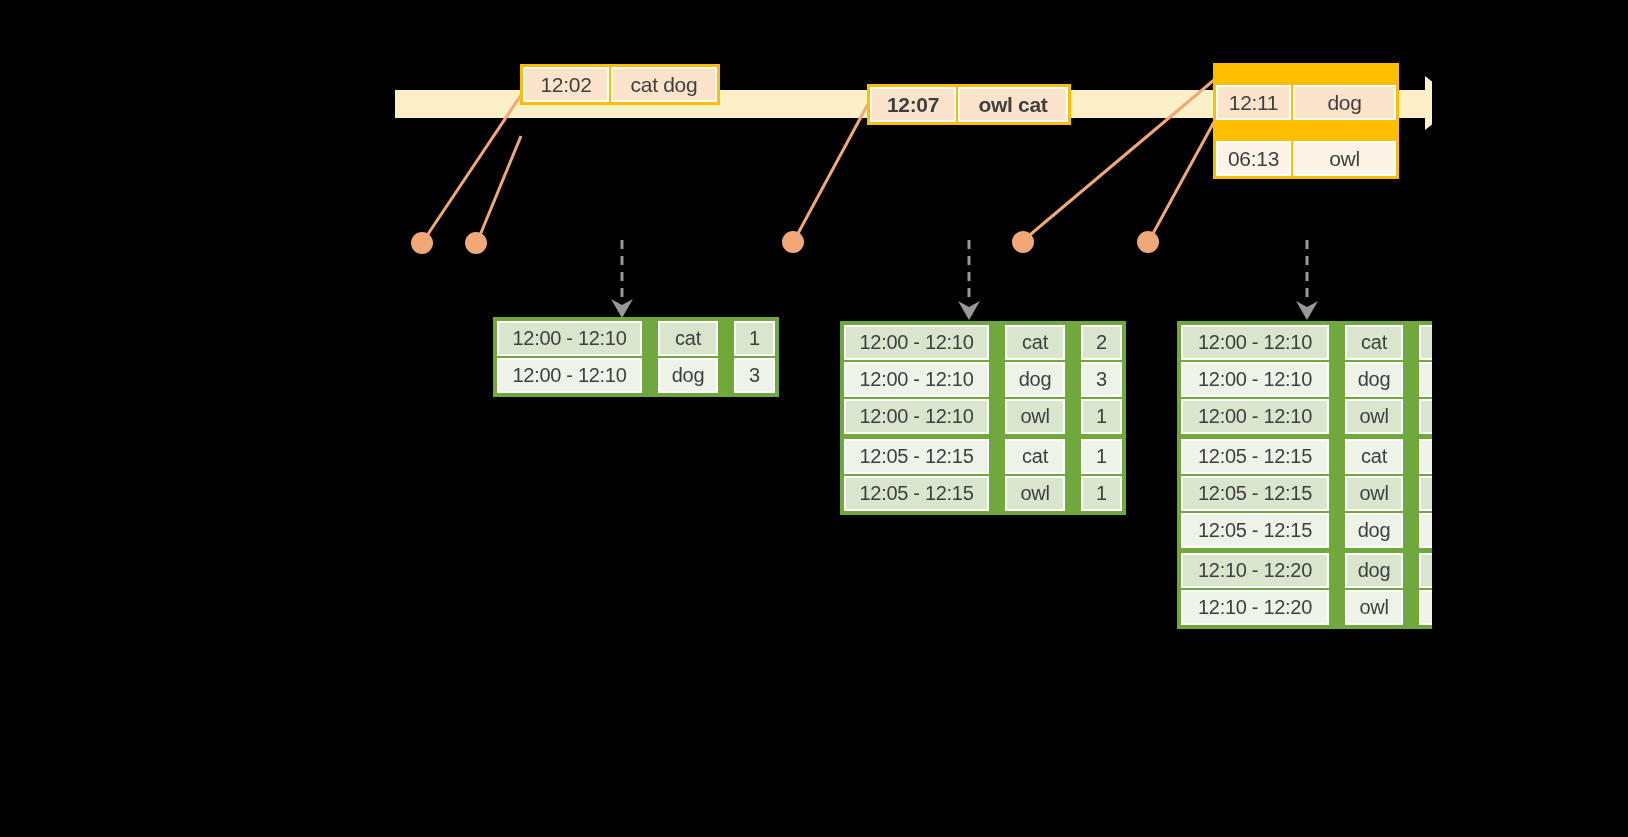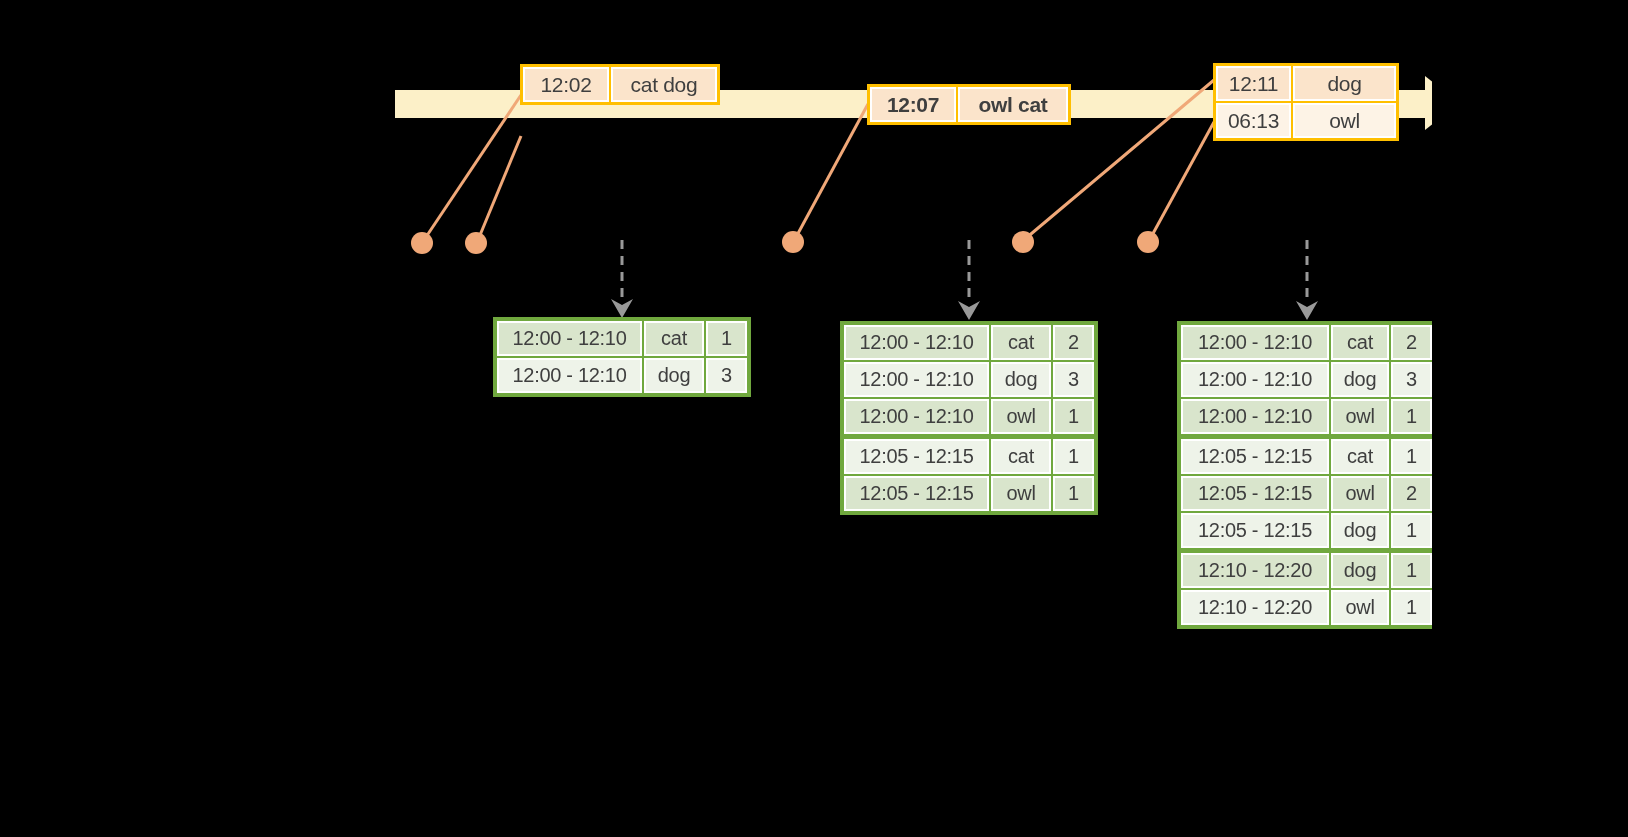--- a/index.html
+++ b/index.html
@@ -12,35 +12,35 @@
   #overlay { position:absolute; left:0; top:0; width:1628px; height:837px; }
 
   
   .etable {
     position:absolute; background:var(--c-event_border);
     padding:3px; display:grid; row-gap:2px; z-index:3;
   }
   .erow { display:grid; column-gap:2px; }
   .cols-t1 { grid-template-columns:86px 106px; }
   .cols-t2 { grid-template-columns:86px 110px;font-weight:bold; }
-  .cols-t3 { grid-template-columns:75px 103px; }
+  .cols-t3 { grid-template-columns:75px 103px;margin-top:19px; }
   .ecell {
     box-sizing:border-box; height:35px; border:2px solid #fff;
     display:flex; align-items:center; justify-content:center;
     font-size:21px; letter-spacing:-0.3px; color:var(--c-text);
   }
   .edark  { background:var(--c-event_row_dark); }
   .elight { background:var(--c-event_row_light); }
 
   
   .rtable {
     position:absolute; background:var(--c-result_border);
     padding:4px; display:grid; row-gap:2px; z-index:3;
   }
-  .rrow { display:grid; column-gap:2px; grid-template-columns:145px 60px 41px; }
+  .rrow { display:grid; column-gap:16px; grid-template-columns:145px 60px 41px; }
   .rtable-c .rrow { grid-template-columns:148px 58px 41px; }
   .rrow.gap { margin-top:3px; }
   .rcell {
     box-sizing:border-box; height:35px; border:2px solid #fff;
     display:flex; align-items:center; justify-content:center;
     font-size:20px; letter-spacing:-0.3px; color:var(--c-text);
   }
   .rdark  { background:var(--c-result_row_dark); }
   .rlight { background:var(--c-result_row_light); }
 </style>

